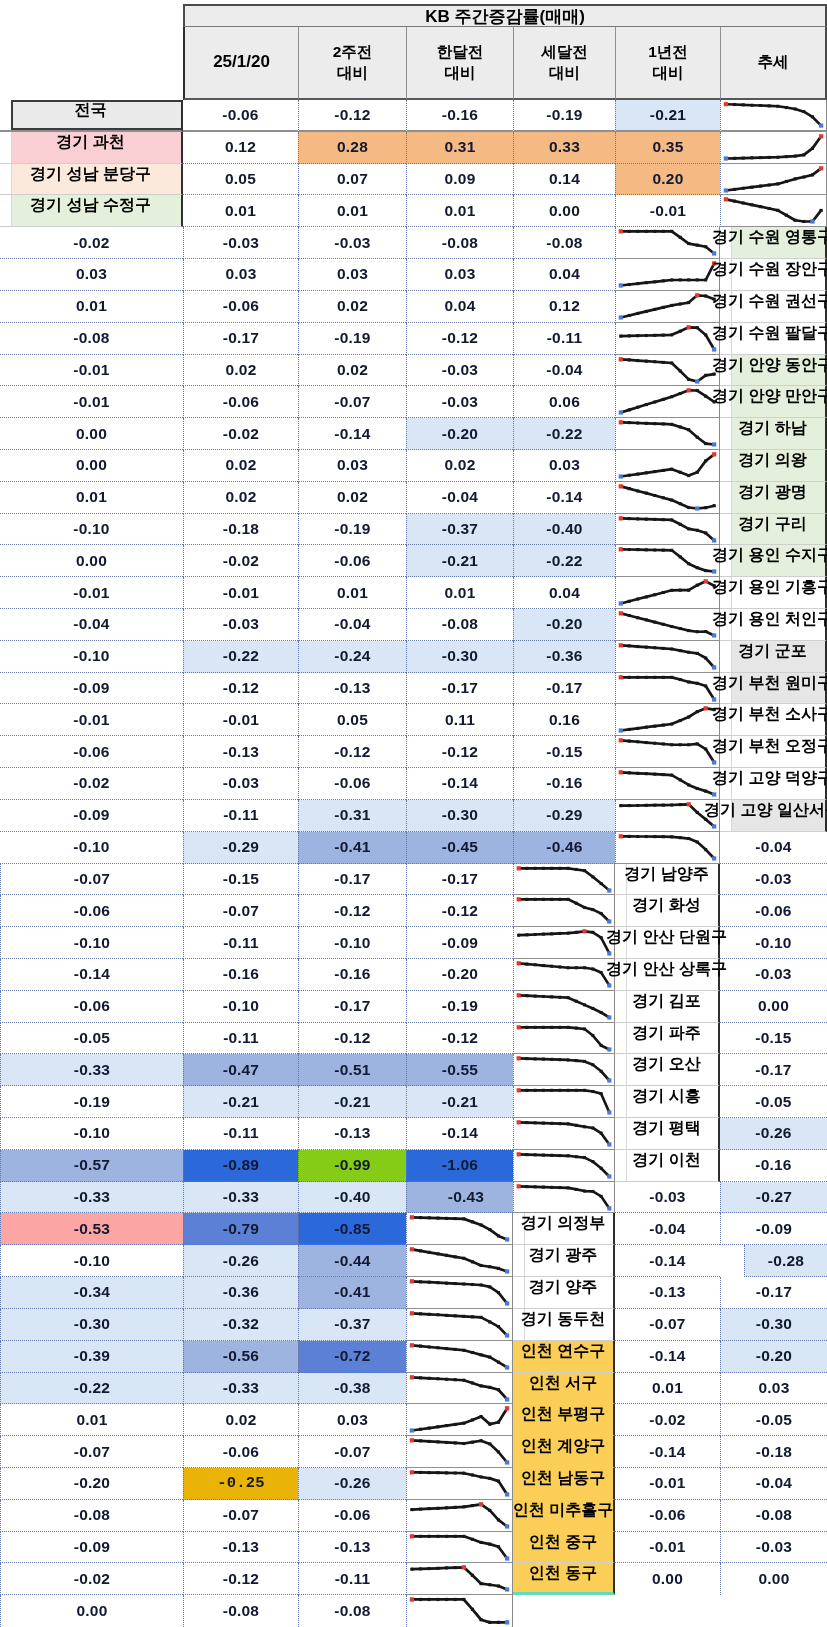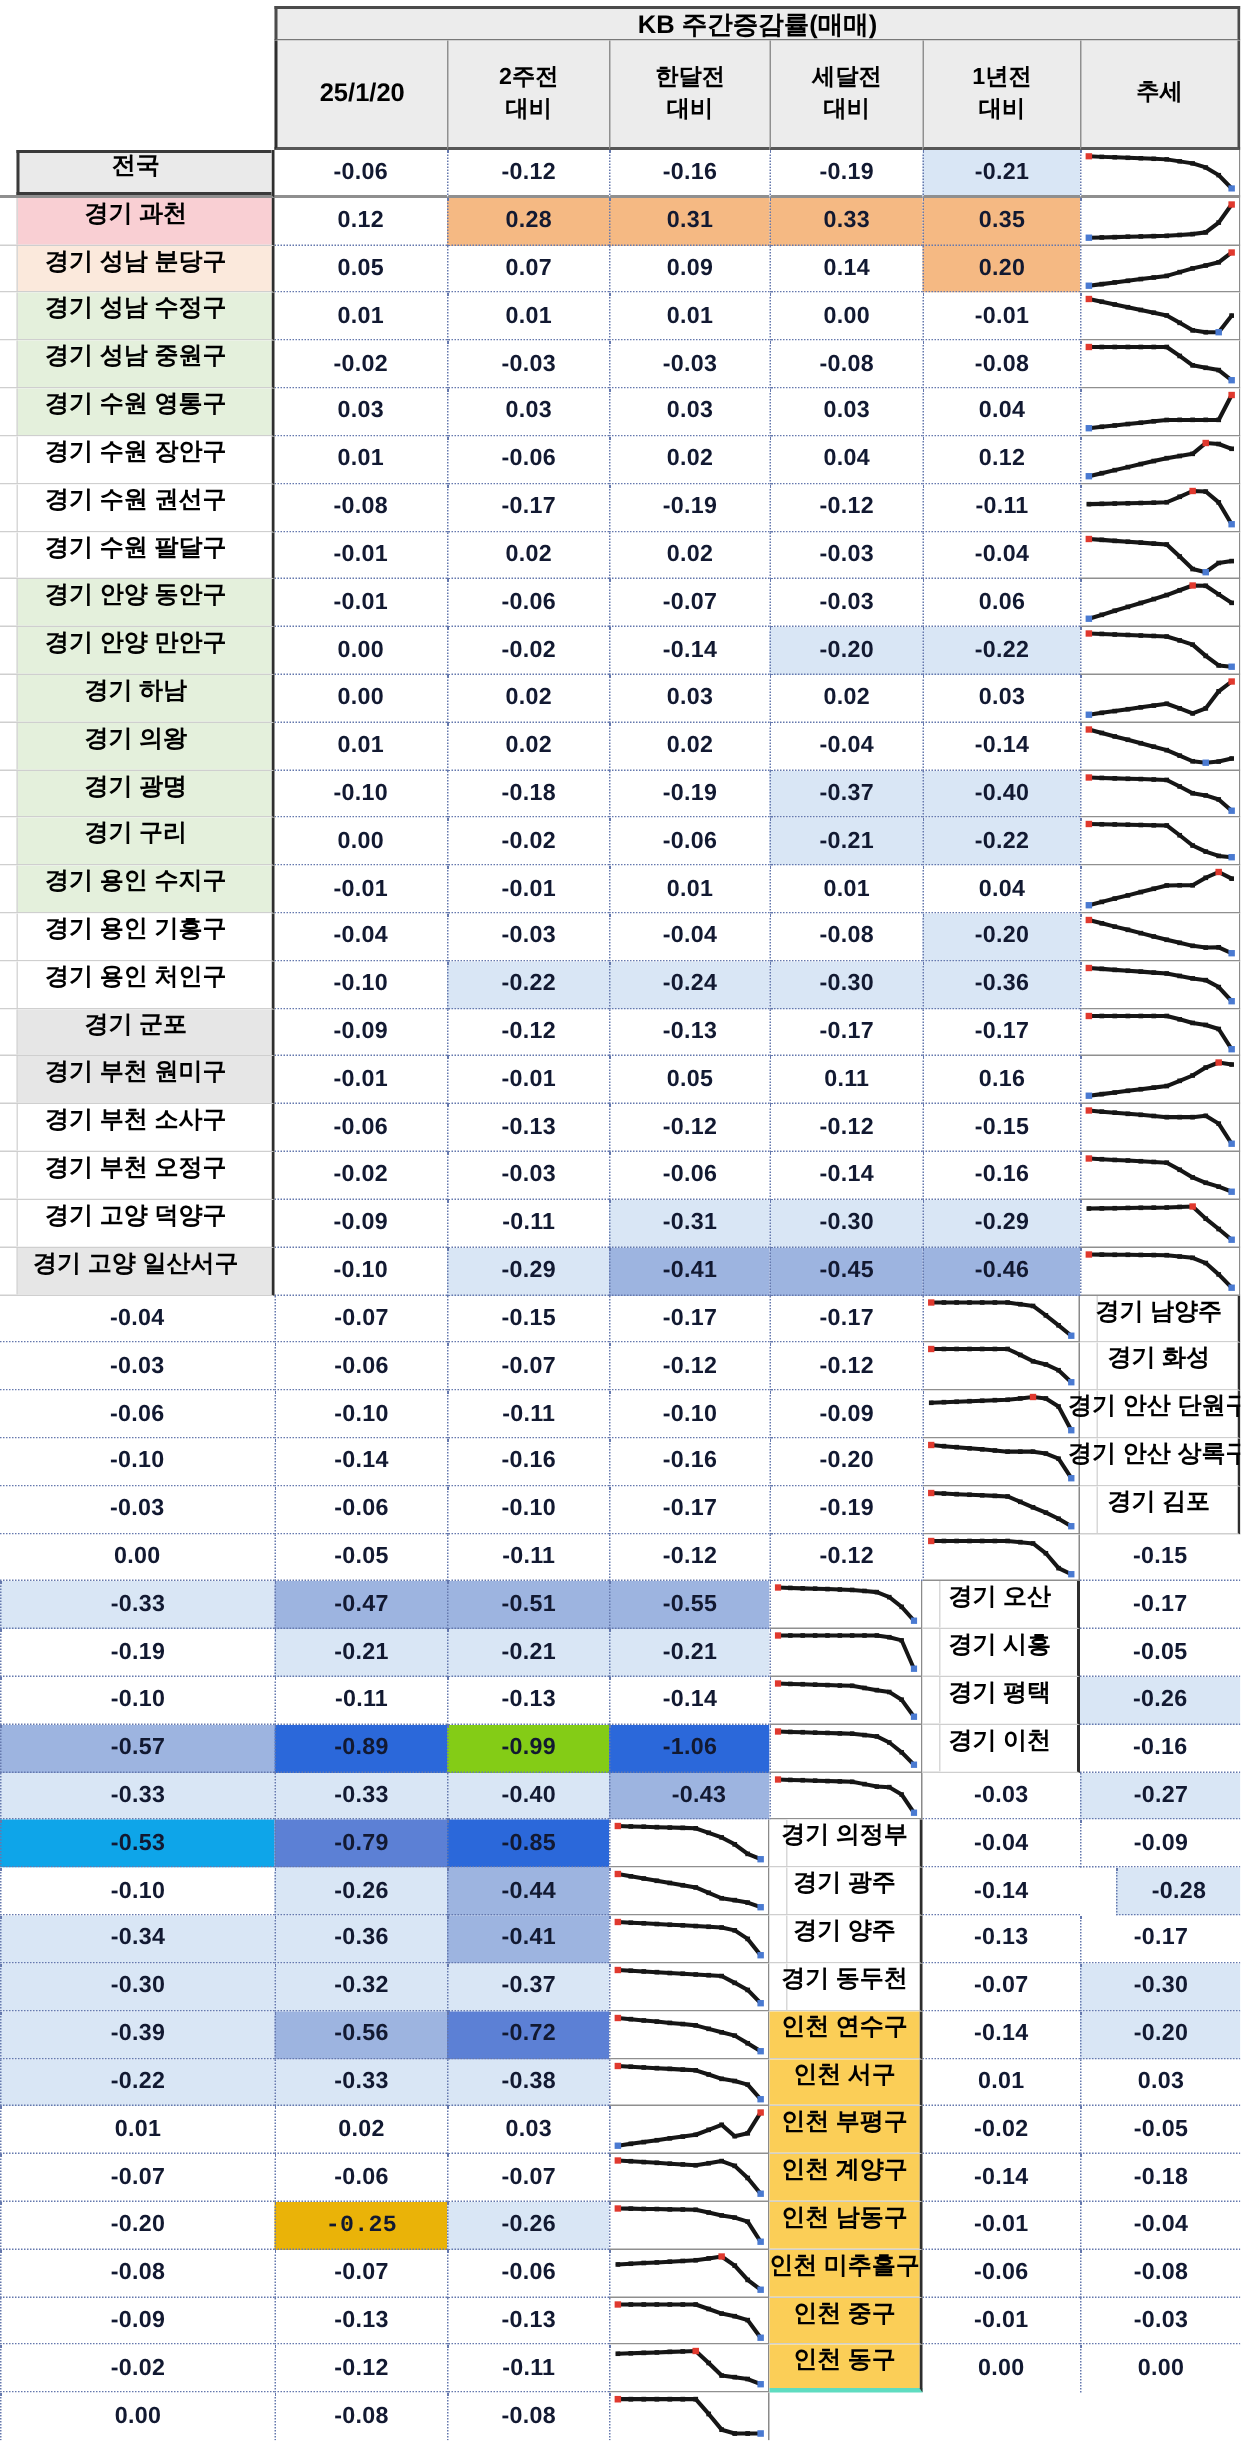--- a/index.html
+++ b/index.html
@@ -162,24 +162,20 @@
           <rect x="38.7" y="10.5" width="3.2" height="3.2" fill="#161616"></rect>
           <rect x="47.5" y="12.4" width="3.2" height="3.2" fill="#161616"></rect>
           <rect x="56.3" y="14.3" width="3.2" height="3.2" fill="#161616"></rect>
           <rect x="65.1" y="19.4" width="3.2" height="3.2" fill="#161616"></rect>
           <rect x="73.9" y="24.6" width="3.2" height="3.2" fill="#161616"></rect>
           <rect x="82.8" y="25.9" width="3.2" height="3.2" fill="#161616"></rect>
           <rect x="91.0" y="25.3" width="4.4" height="4.4" fill="#4A7AD1"></rect>
           <rect x="100.4" y="14.4" width="3.2" height="3.2" fill="#161616"></rect>
         </svg>
       </div>
-      <div class="rn">
-        <div class="fill" style="background: rgb(228, 240, 220);"></div>
-        <span class="lb">경기 성남 중원구</span>
-      </div>
       <div class="v c0">-0.02</div>
       <div class="v">-0.03</div>
       <div class="v">-0.03</div>
       <div class="v">-0.08</div>
       <div class="v">-0.08</div>
       <div class="t">
         <svg viewBox="0 0 107 32" preserveAspectRatio="none">
           <polyline points="5.0,4.5 13.8,4.5 22.6,4.5 31.5,4.5 40.3,4.5 49.1,4.5 57.9,4.5 66.7,10.7 75.5,17.2 84.4,18.9 93.2,20.5 102.0,27.5" fill="none" stroke="#161616" stroke-width="2.8" stroke-linejoin="round" stroke-linecap="round"></polyline>
           <rect x="2.8" y="2.3" width="4.4" height="4.4" fill="#E0392E"></rect>
           <rect x="12.2" y="2.9" width="3.2" height="3.2" fill="#161616"></rect>
@@ -834,20 +830,24 @@
           <rect x="38.7" y="2.9" width="3.2" height="3.2" fill="#161616"></rect>
           <rect x="47.5" y="2.9" width="3.2" height="3.2" fill="#161616"></rect>
           <rect x="56.3" y="2.9" width="3.2" height="3.2" fill="#161616"></rect>
           <rect x="65.1" y="3.7" width="3.2" height="3.2" fill="#161616"></rect>
           <rect x="73.9" y="4.6" width="3.2" height="3.2" fill="#161616"></rect>
           <rect x="82.8" y="11.4" width="3.2" height="3.2" fill="#161616"></rect>
           <rect x="91.6" y="21.7" width="3.2" height="3.2" fill="#161616"></rect>
           <rect x="99.8" y="25.3" width="4.4" height="4.4" fill="#4A7AD1"></rect>
         </svg>
       </div>
+      <div class="rn">
+        <div class="fill" style="background: rgb(255, 255, 255);"></div>
+        <span class="lb">경기 파주</span>
+      </div>
       <div class="v c0">-0.15</div>
       <div class="v" style="background: rgb(217, 230, 245);">-0.33</div>
       <div class="v" style="background: rgb(157, 180, 224);">-0.47</div>
       <div class="v" style="background: rgb(157, 180, 224);">-0.51</div>
       <div class="v" style="background: rgb(157, 180, 224);">-0.55</div>
       <div class="t">
         <svg viewBox="0 0 107 32" preserveAspectRatio="none">
           <polyline points="5.0,4.5 13.8,4.8 22.6,5.1 31.5,5.3 40.3,5.6 49.1,5.9 57.9,6.2 66.7,6.9 75.5,7.7 84.4,11.2 93.2,17.9 102.0,27.5" fill="none" stroke="#161616" stroke-width="2.8" stroke-linejoin="round" stroke-linecap="round"></polyline>
           <rect x="2.8" y="2.3" width="4.4" height="4.4" fill="#E0392E"></rect>
           <rect x="12.2" y="3.2" width="3.2" height="3.2" fill="#161616"></rect>
@@ -962,21 +962,21 @@
           <rect x="56.3" y="4.5" width="3.2" height="3.2" fill="#161616"></rect>
           <rect x="65.1" y="6.1" width="3.2" height="3.2" fill="#161616"></rect>
           <rect x="73.9" y="7.8" width="3.2" height="3.2" fill="#161616"></rect>
           <rect x="82.8" y="8.2" width="3.2" height="3.2" fill="#161616"></rect>
           <rect x="91.6" y="13.3" width="3.2" height="3.2" fill="#161616"></rect>
           <rect x="99.8" y="25.3" width="4.4" height="4.4" fill="#4A7AD1"></rect>
         </svg>
       </div>
       <div class="v c0">-0.03</div>
       <div class="v" style="background: rgb(217, 230, 245);">-0.27</div>
-      <div class="v" style="background: #0ea5e9;">-0.53</div>
+      <div class="v" style="background: #fca5a5;">-0.53</div>
       <div class="v" style="background: rgb(92, 128, 213);">-0.79</div>
       <div class="v" style="background: rgb(43, 104, 218);">-0.85</div>
       <div class="t">
         <svg viewBox="0 0 107 32" preserveAspectRatio="none">
           <polyline points="5.0,4.5 13.8,4.8 22.6,5.0 31.5,5.3 40.3,5.6 49.1,5.8 57.9,6.1 66.7,9.2 75.5,12.4 84.4,17.2 93.2,23.8 102.0,27.5" fill="none" stroke="#161616" stroke-width="2.8" stroke-linejoin="round" stroke-linecap="round"></polyline>
           <rect x="2.8" y="2.3" width="4.4" height="4.4" fill="#E0392E"></rect>
           <rect x="12.2" y="3.2" width="3.2" height="3.2" fill="#161616"></rect>
           <rect x="21.0" y="3.4" width="3.2" height="3.2" fill="#161616"></rect>
           <rect x="29.9" y="3.7" width="3.2" height="3.2" fill="#161616"></rect>
           <rect x="38.7" y="4.0" width="3.2" height="3.2" fill="#161616"></rect>

